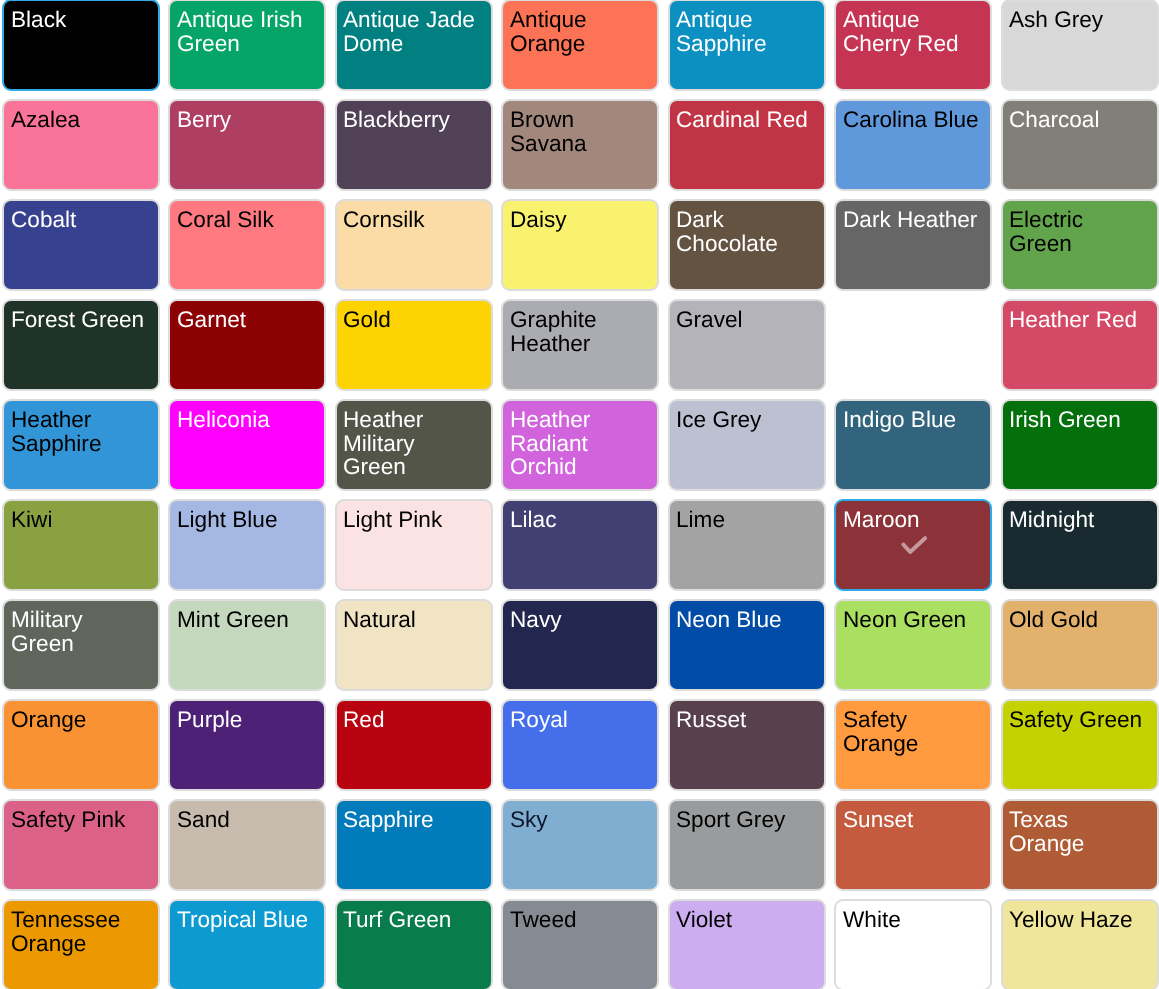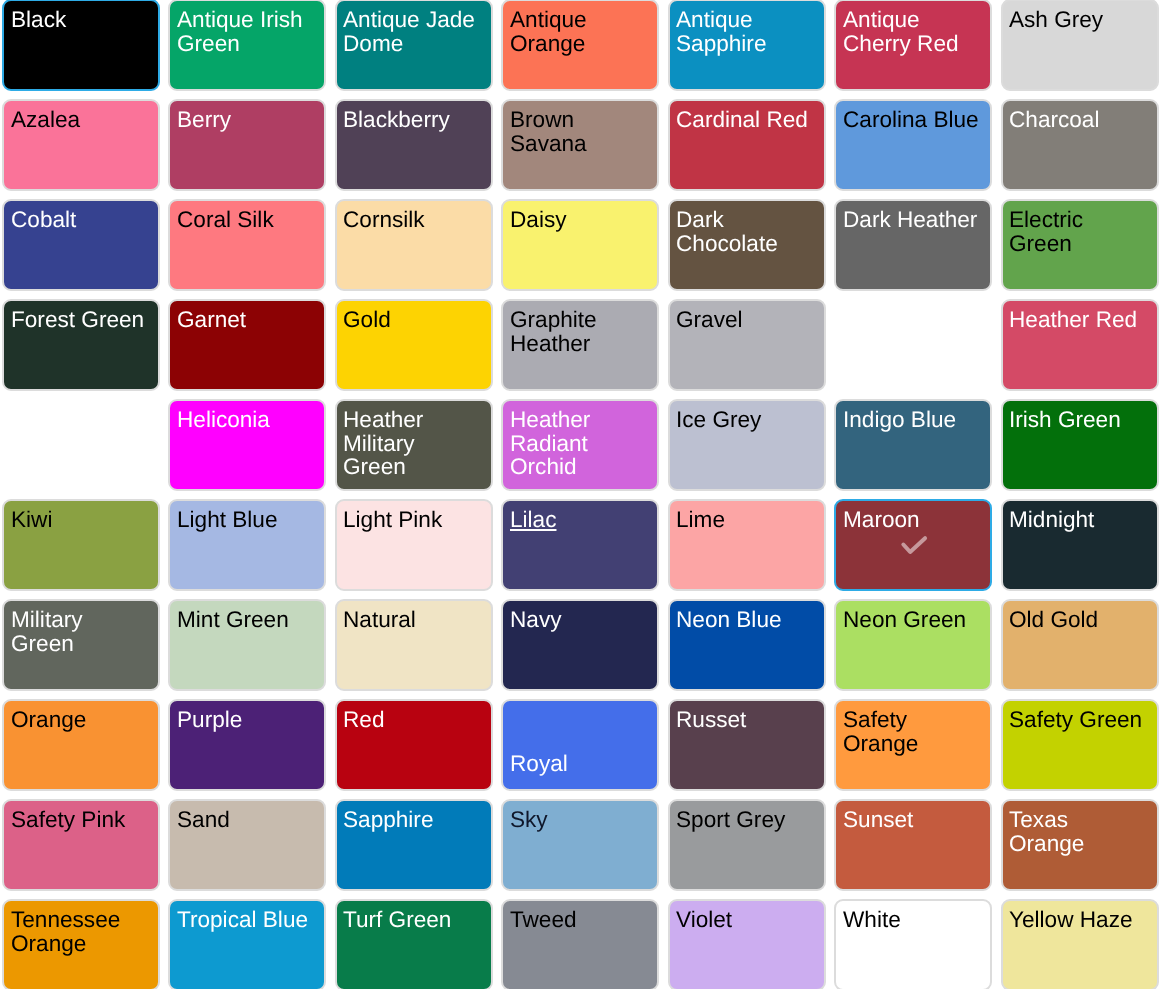--- a/index.html
+++ b/index.html
@@ -128,20 +128,23 @@
   </div>
   <div class="swatch" style="left: 501.29px; top: 299.3px; background-color: rgb(171, 171, 178); border-color: rgb(220, 220, 220);">
     <span class="swatch-label" style="color: rgb(0, 0, 0);">Graphite Heather</span>
   </div>
   <div class="swatch" style="left: 667.72px; top: 299.3px; background-color: rgb(179, 179, 185); border-color: rgb(220, 220, 220);">
     <span class="swatch-label" style="color: rgb(0, 0, 0);">Gravel</span>
   </div>
   <div class="swatch" style="left: 1000.58px; top: 299.3px; background-color: rgb(212, 74, 102); border-color: rgb(220, 220, 220);">
     <span class="swatch-label" style="color: rgb(255, 255, 255);">Heather Red</span>
   </div>
+  <div class="swatch" style="left: 2px; top: 399.3px; background-color: rgb(50, 149, 216); border-color: rgb(220, 220, 220);">
+    <span class="swatch-label" style="color: rgb(0, 0, 0);">Heather Sapphire</span>
+  </div>
   <div class="swatch" style="left: 168.43px; top: 399.3px; background-color: rgb(255, 0, 255); border-color: rgb(220, 220, 220);">
     <span class="swatch-label" style="color: rgb(255, 255, 255);">Heliconia</span>
   </div>
   <div class="swatch" style="left: 334.86px; top: 399.3px; background-color: rgb(83, 85, 72); border-color: rgb(220, 220, 220);">
     <span class="swatch-label" style="color: rgb(255, 255, 255);">Heather Military Green</span>
   </div>
   <div class="swatch" style="left: 501.29px; top: 399.3px; background-color: rgb(209, 100, 220); border-color: rgb(220, 220, 220);">
     <span class="swatch-label" style="color: rgb(255, 255, 255);">Heather Radiant Orchid</span>
   </div>
   <div class="swatch" style="left: 667.72px; top: 399.3px; background-color: rgb(188, 192, 209); border-color: rgb(220, 220, 220);">
@@ -156,23 +159,23 @@
   <div class="swatch" style="left: 2px; top: 499.3px; background-color: rgb(138, 161, 66); border-color: rgb(220, 220, 220);">
     <span class="swatch-label" style="color: rgb(0, 0, 0);">Kiwi</span>
   </div>
   <div class="swatch" style="left: 168.43px; top: 499.3px; background-color: rgb(165, 184, 227); border-color: rgb(220, 220, 220);">
     <span class="swatch-label" style="color: rgb(0, 0, 0);">Light Blue</span>
   </div>
   <div class="swatch" style="left: 334.86px; top: 499.3px; background-color: rgb(252, 227, 227); border-color: rgb(220, 220, 220);">
     <span class="swatch-label" style="color: rgb(0, 0, 0);">Light Pink</span>
   </div>
   <div class="swatch" style="left: 501.29px; top: 499.3px; background-color: rgb(66, 64, 115); border-color: rgb(220, 220, 220);">
-    <span class="swatch-label" style="color: rgb(255, 255, 255); text-decoration: underline;">Lilac</span>
-  </div>
-  <div class="swatch" style="left: 667.72px; top: 499.3px; background-color: #fca5a5; border-color: rgb(220, 220, 220);">
+    <span class="swatch-label" style="color: rgb(255, 255, 255);">Lilac</span>
+  </div>
+  <div class="swatch" style="left: 667.72px; top: 499.3px; background-color: #a3a3a3; border-color: rgb(220, 220, 220);">
     <span class="swatch-label" style="color: rgb(0, 0, 0);">Lime</span>
   </div>
   <div class="swatch highlighted" style="left: 834.15px; top: 499.3px; background-color: rgb(140, 51, 57); border-color: rgb(46, 171, 230);">
     <span class="swatch-label" style="color: rgb(255, 255, 255);">Maroon</span>
     <span class="check-icon"><svg viewBox="0 0 30 24" width="30" height="24" aria-hidden="true">
           <path d="M5.35 13.5 L12.15 21.0 L27.05 7.2" fill="none" stroke="rgba(255,255,255,0.50)" stroke-width="4.0" stroke-linecap="round" stroke-linejoin="round"></path>
         </svg></span>
   </div>
   <div class="swatch" style="left: 1000.58px; top: 499.3px; background-color: rgb(25, 42, 48); border-color: rgb(220, 220, 220);">
     <span class="swatch-label" style="color: rgb(255, 255, 255);">Midnight</span>
@@ -201,21 +204,21 @@
   <div class="swatch" style="left: 2px; top: 699.3px; background-color: rgb(249, 146, 50); border-color: rgb(220, 220, 220);">
     <span class="swatch-label" style="color: rgb(0, 0, 0);">Orange</span>
   </div>
   <div class="swatch" style="left: 168.43px; top: 699.3px; background-color: rgb(76, 33, 118); border-color: rgb(220, 220, 220);">
     <span class="swatch-label" style="color: rgb(255, 255, 255);">Purple</span>
   </div>
   <div class="swatch" style="left: 334.86px; top: 699.3px; background-color: rgb(184, 2, 16); border-color: rgb(220, 220, 220);">
     <span class="swatch-label" style="color: rgb(255, 255, 255);">Red</span>
   </div>
   <div class="swatch" style="left: 501.29px; top: 699.3px; background-color: rgb(68, 110, 234); border-color: rgb(220, 220, 220);">
-    <span class="swatch-label" style="color: rgb(255, 255, 255); margin-top: 44px;">Royal</span>
+    <span class="swatch-label" style="color: rgb(255, 255, 255);">Royal</span>
   </div>
   <div class="swatch" style="left: 667.72px; top: 699.3px; background-color: rgb(88, 64, 77); border-color: rgb(220, 220, 220);">
     <span class="swatch-label" style="color: rgb(255, 255, 255);">Russet</span>
   </div>
   <div class="swatch" style="left: 834.15px; top: 699.3px; background-color: rgb(255, 154, 62); border-color: rgb(220, 220, 220);">
     <span class="swatch-label" style="color: rgb(0, 0, 0);">Safety Orange</span>
   </div>
   <div class="swatch" style="left: 1000.58px; top: 699.3px; background-color: rgb(195, 210, 0); border-color: rgb(220, 220, 220);">
     <span class="swatch-label" style="color: rgb(0, 0, 0);">Safety Green</span>
   </div>

